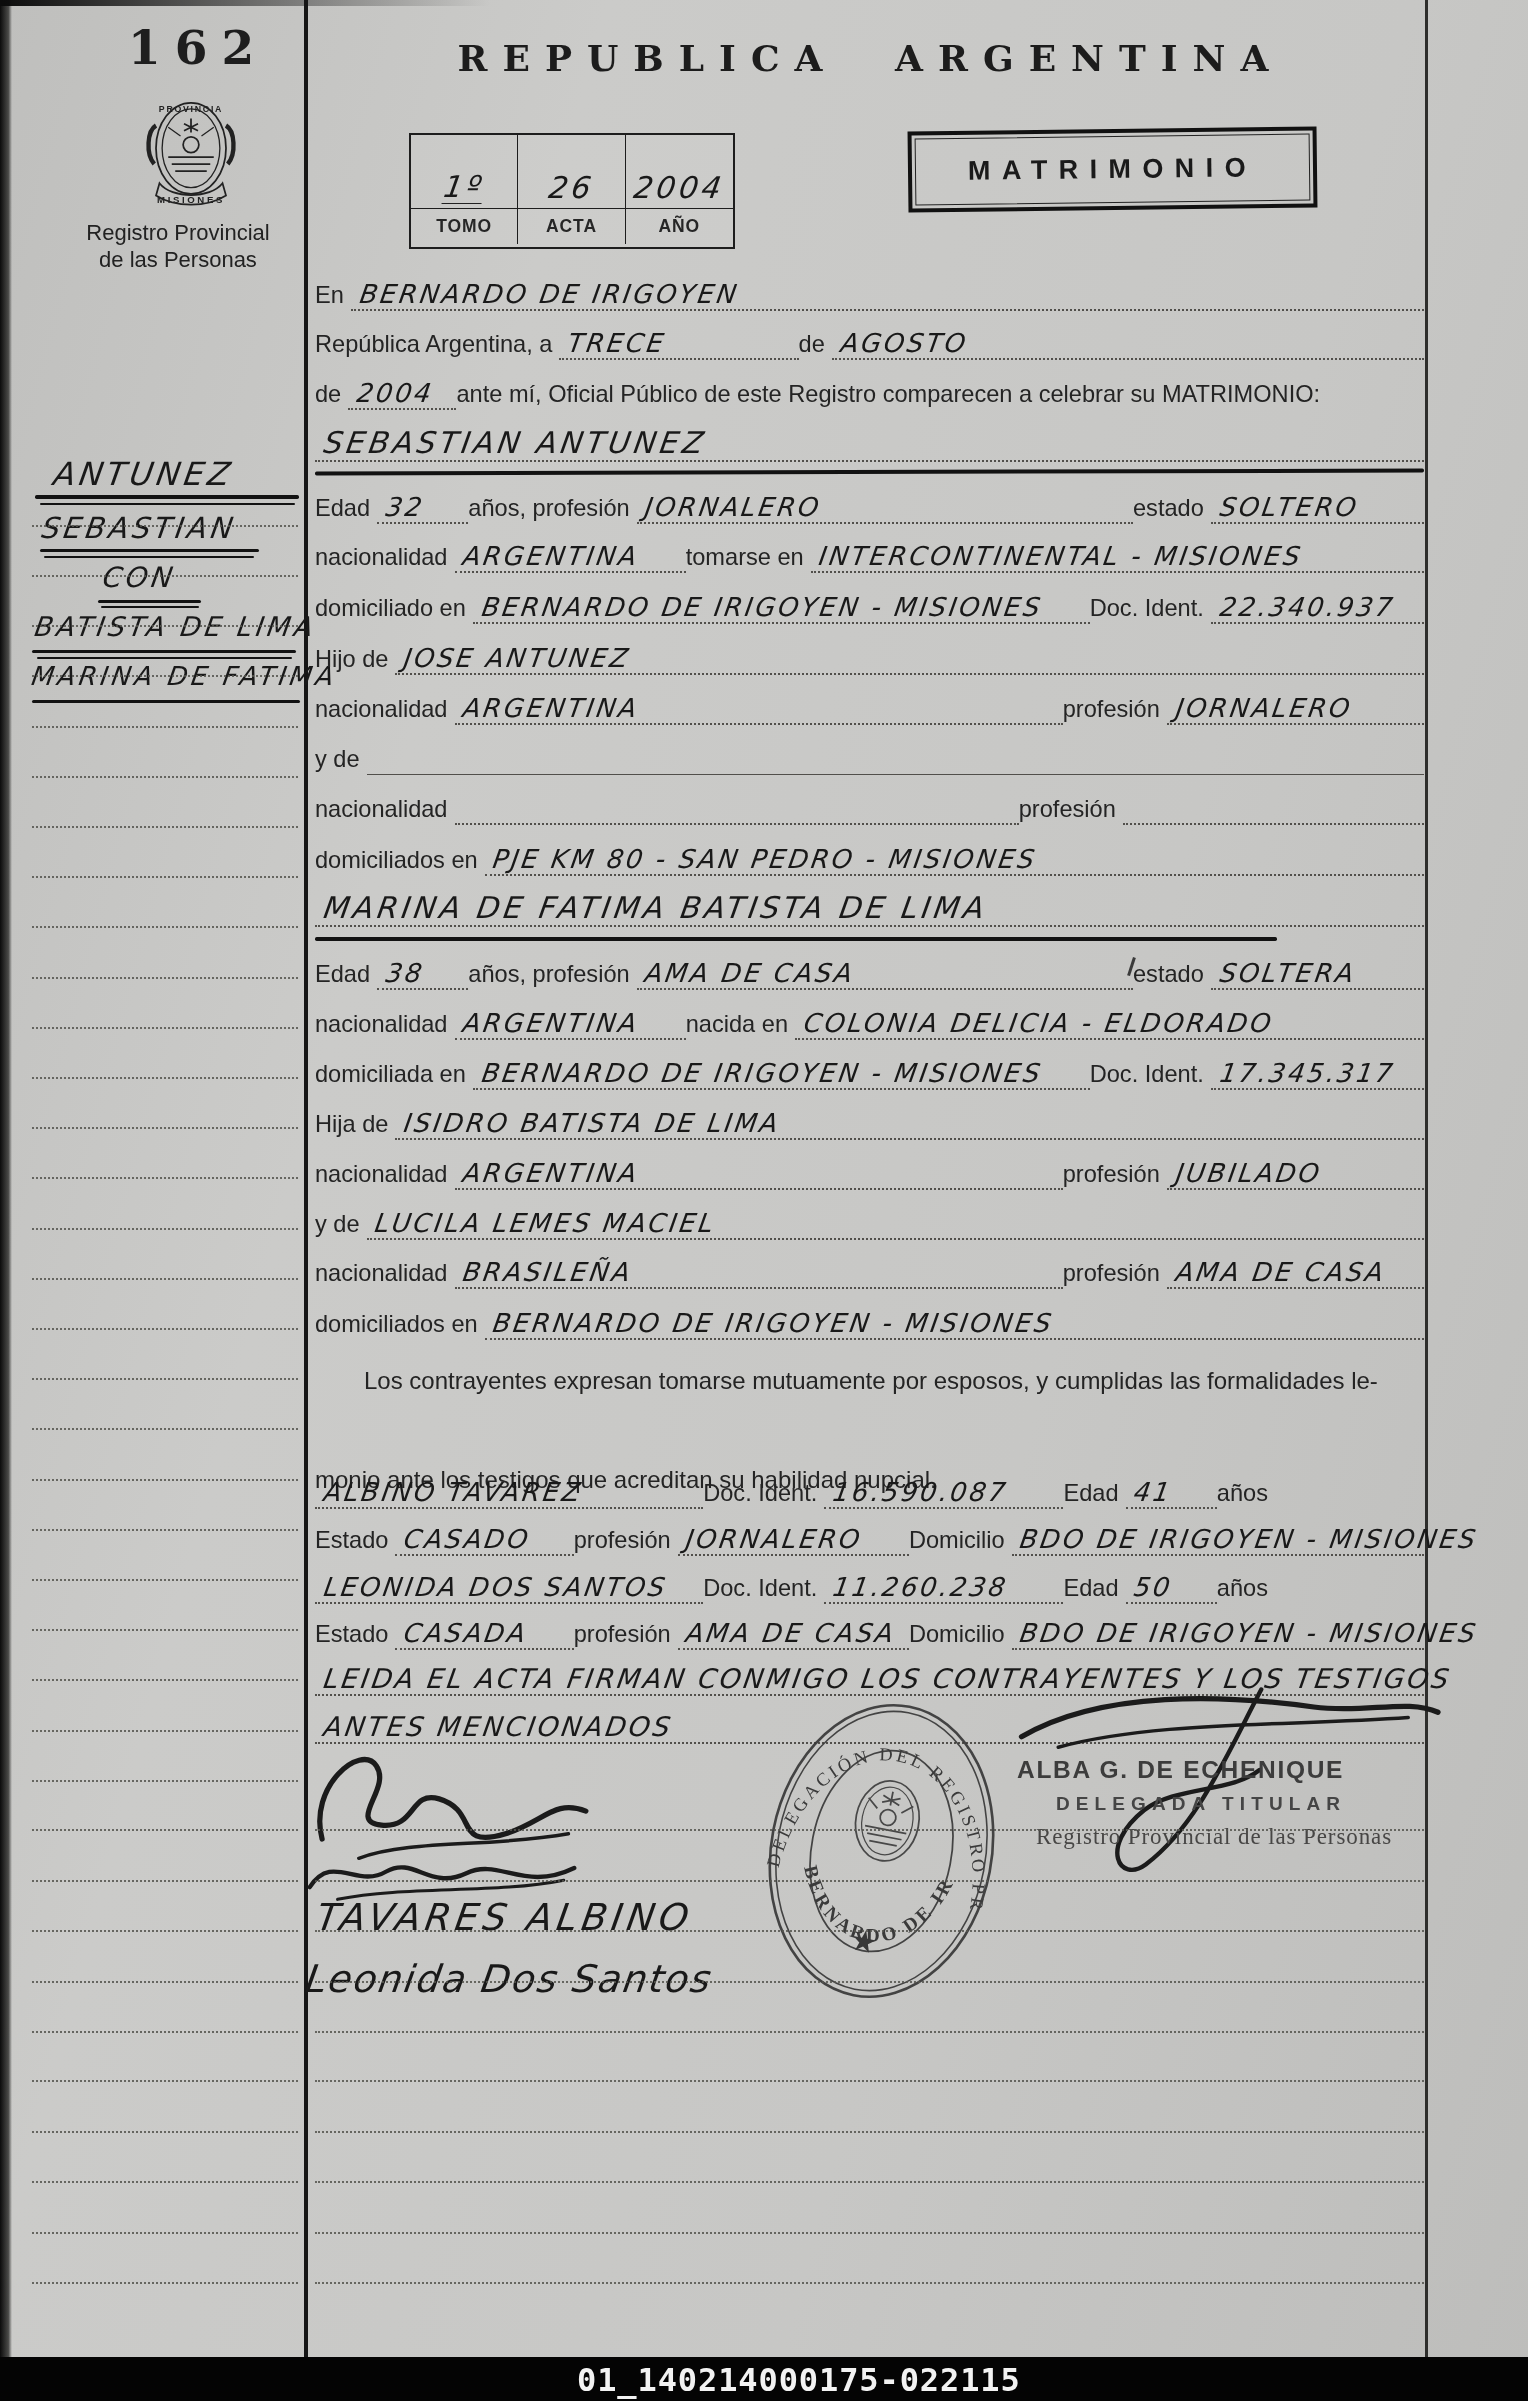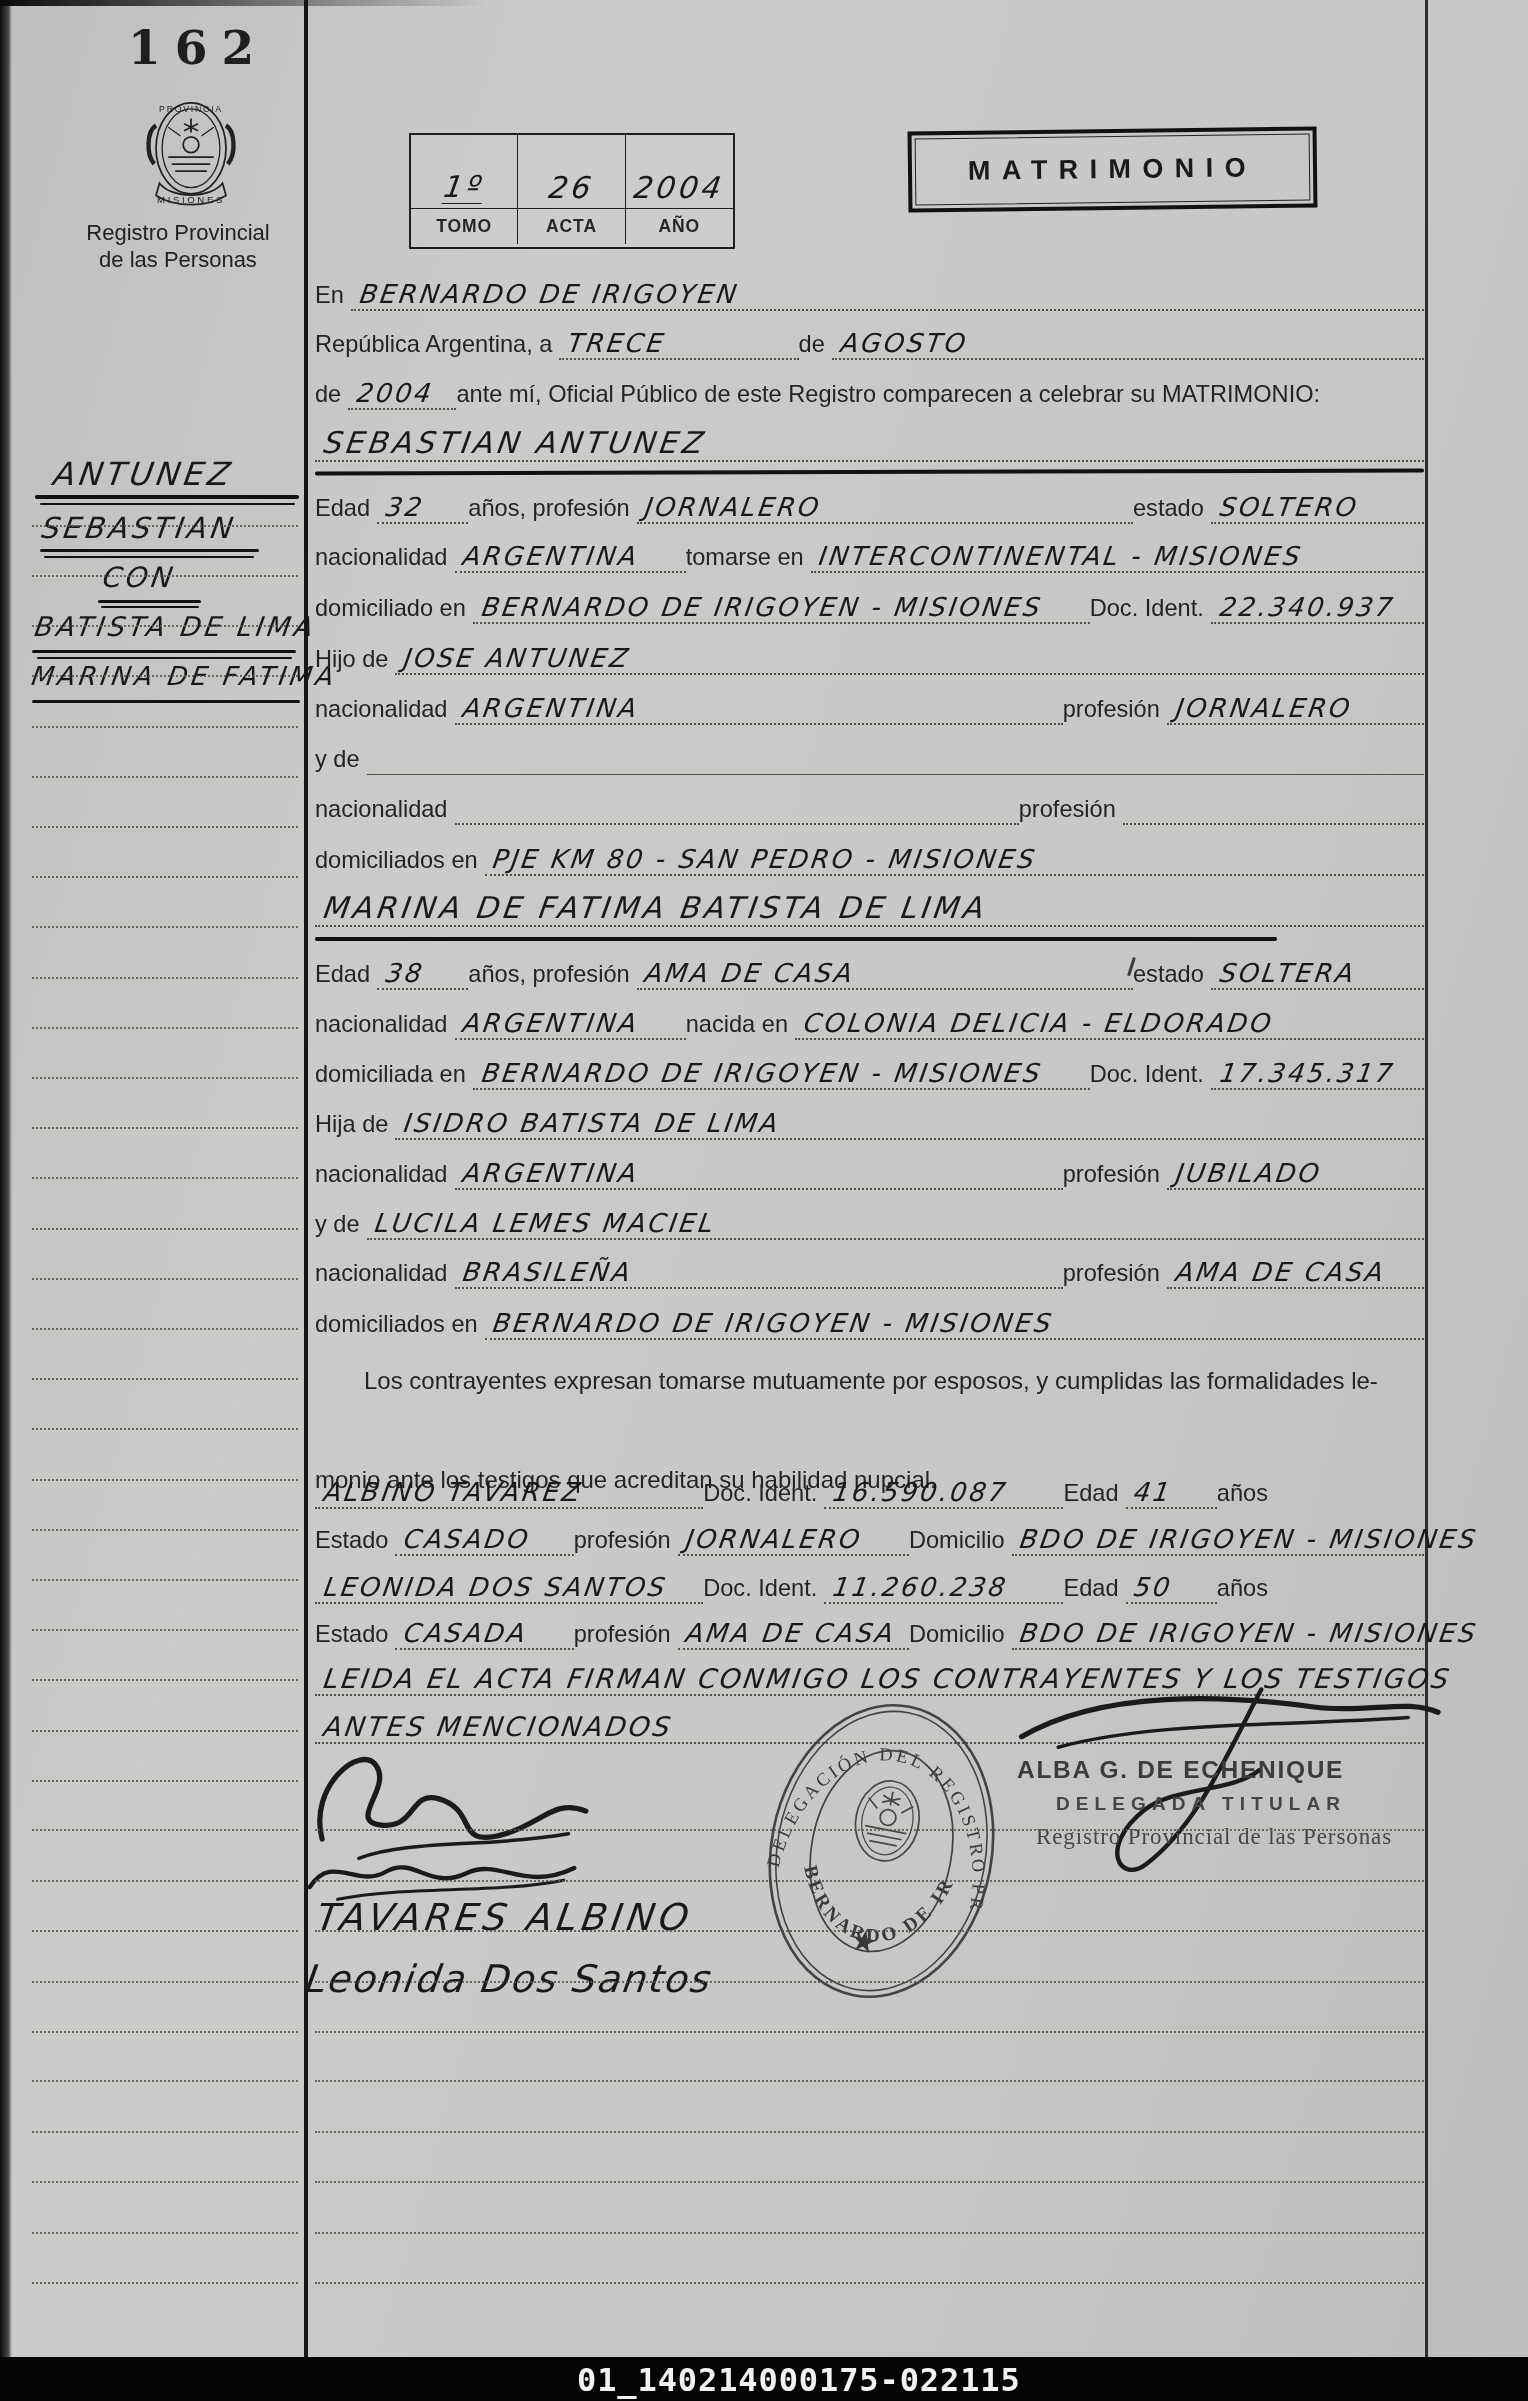--- a/index.html
+++ b/index.html
@@ -67,41 +67,42 @@
 
 <div id="page">
 
   <div class="abs edge-left"></div>
   <div class="abs edge-top"></div>
 
   <div class="abs vrule-left"></div>
   <div class="abs vrule-right"></div>
 
   <div class="abs folio">162</div>
-  <div class="abs" style="left:142px;top:80px;">
+  <div class="abs" style="left:142px;top:80px;font-weight:bold;">
     <svg width="98" height="140" viewBox="0 0 112 160">
       <g stroke="#222" fill="none" stroke-width="2">
         <ellipse cx="56" cy="78" rx="40" ry="52"></ellipse>
         <ellipse cx="56" cy="78" rx="33" ry="45" stroke-width="1.5"></ellipse>
         <path d="M16,52 C6,58 4,84 14,96 M96,52 C106,58 108,84 98,96" stroke-width="5"></path>
         <path d="M20,118 C34,136 78,136 92,118 L96,132 C74,146 38,146 16,132 Z" stroke-width="2"></path>
         <circle cx="56" cy="74" r="9" stroke-width="2"></circle>
         <path d="M56,60 L56,44 M48,50 L64,58 M64,50 L48,58" stroke-width="2"></path>
         <path d="M30,88 H82 M34,96 H78 M38,104 H74" stroke-width="2"></path>
         <path d="M44,64 L30,54 M68,64 L82,54" stroke-width="1.5"></path>
       </g>
       <text x="56" y="36" text-anchor="middle" font-size="10" letter-spacing="2" fill="#222" font-family="Liberation Sans, sans-serif">PROVINCIA</text>
       <text x="56" y="140" text-anchor="middle" font-size="11" letter-spacing="3" fill="#222" font-family="Liberation Sans, sans-serif">MISIONES</text>
     </svg>
   </div>
   <div class="abs org">
     <div>Registro Provincial</div>
     <div>de las Personas</div>
   </div>
 
+  <div class="abs title">REPUBLICA ARGENTINA</div>
 
   <div class="abs acta-box">
     <div class="cell">
       <span class="hw big" style="border-bottom:1.7px solid #222;">1º</span>
     </div>
     <div class="cell">
       <span class="hw big">26</span>
     </div>
     <div class="cell">
       <span class="hw big">2004</span>

